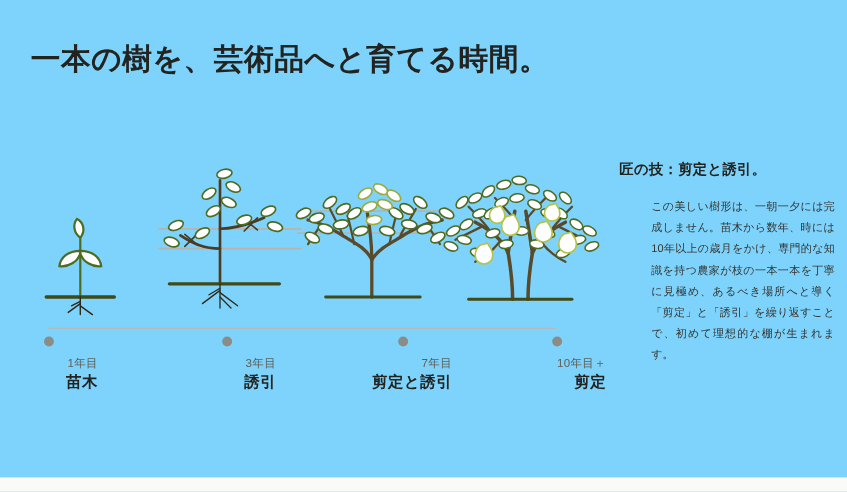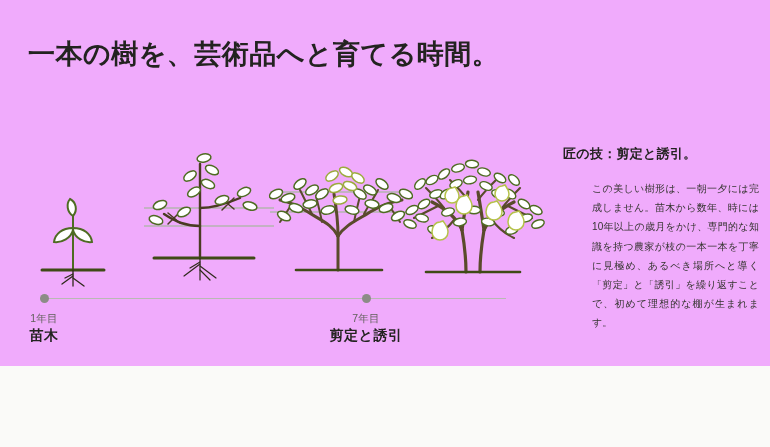--- a/index.html
+++ b/index.html
@@ -11,22 +11,22 @@
     height: 447px;
     background: #fafaf8;
     font-family: "Liberation Sans", "DejaVu Sans", sans-serif;
     color: #2b2b28;
     overflow: hidden;
     position: relative;
   }
   .page {
     position: relative;
     width: 770px;
-    height: 366px;
-    background: #f0abfc;
+    height: 434px;
+    background: #7dd3fc;
   }
 
   
   .title {
     position: absolute;
     left: 28px;
     top: 36px;
     font-size: 27px;
     font-weight: bold;
     letter-spacing: 0.5px;
@@ -69,24 +69,24 @@
   .timeline-line {
     position: absolute;
     left: 26px;
     right: 22px;
     top: 6px;
     height: 1px;
     background: #b9b9b4;
   }
   .tl-point {
     position: absolute;
-    top: 0;
+    top: 12px;
     width: 90px;
     margin-left: -45px;
-    text-align: center;
+    text-align: right;
   }
   .tl-dot {
     width: 9px;
     height: 9px;
     border-radius: 50%;
     background: #8c8c86;
     margin: 2px auto 0;
   }
   .tl-year {
     margin-top: 9px;
@@ -310,27 +310,37 @@
 
   <div class="timeline">
     <div class="timeline-line"></div>
 
     <div class="tl-point p1">
       <div class="tl-dot"></div>
       <div class="tl-year">1年目</div>
       <div class="tl-label">苗木</div>
     </div>
 
+    <div class="tl-point p2">
+      <div class="tl-dot"></div>
+      <div class="tl-year">3年目</div>
+      <div class="tl-label">誘引</div>
+    </div>
 
     <div class="tl-point p3">
       <div class="tl-dot"></div>
       <div class="tl-year">7年目</div>
       <div class="tl-label">剪定と誘引</div>
     </div>
 
+    <div class="tl-point p4">
+      <div class="tl-dot"></div>
+      <div class="tl-year">10年目＋</div>
+      <div class="tl-label">剪定</div>
+    </div>
   </div>
 
   <div class="panel">
     <div class="panel-heading">匠の技：剪定と誘引。</div>
     <div class="panel-body">この美しい樹形は、一朝一夕には完成しません。苗木から数年、時には10年以上の歳月をかけ、専門的な知識を持つ農家が枝の一本一本を丁寧に見極め、あるべき場所へと導く「剪定」と「誘引」を繰り返すことで、初めて理想的な棚が生まれます。</div>
   </div>
 
 </div>
 
 </body></html>

